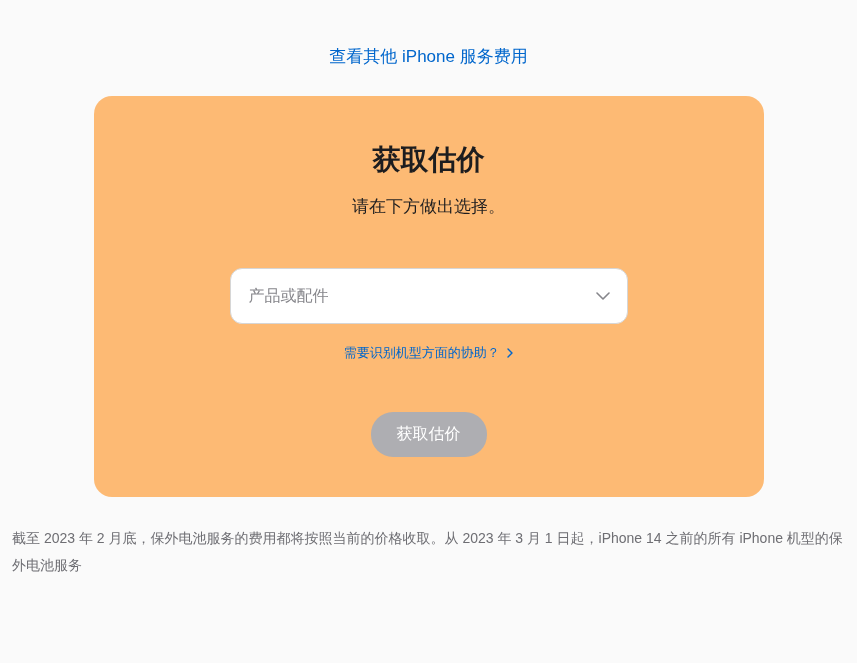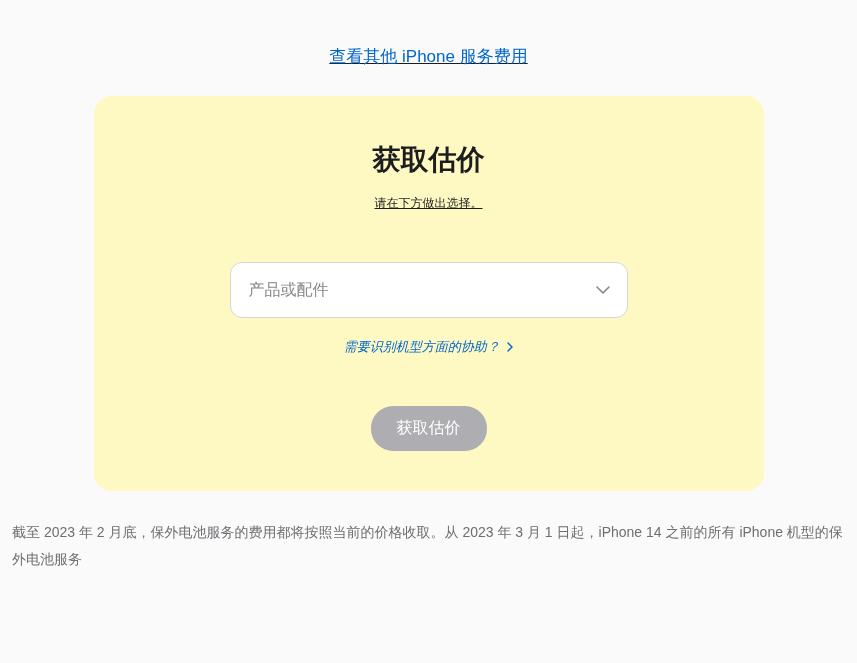--- a/index.html
+++ b/index.html
@@ -11,46 +11,44 @@
       overflow: hidden;
       color: #1d1d1f;
     }
     .page {
       width: 100%;
       padding: 0 10px;
     }
     .top-link {
       text-align: center;
       padding: 45px 0 28px 0;
-      text-decoration: underline;
     }
     .top-link a {
       color: #0066cc;
       text-decoration: none;
       font-size: 17px;
     }
     .card {
-      background: #fef9c3;
+      background: #fdba74;
       border-radius: 18px;
       width: 670px;
       margin: 0 auto;
       padding: 45px 40px 40px 40px;
       text-align: center;
     }
     .card-title {
       font-size: 28px;
       font-weight: 600;
       color: #1d1d1f;
       margin-bottom: 16px;
     }
     .card-subtitle {
-      font-size: 12px;
+      font-size: 17px;
       color: #1d1d1f;
       margin-bottom: 50px;
-      text-decoration: underline;
     }
     .select-wrap {
       position: relative;
       width: 398px;
       margin: 0 auto 20px auto;
     }
     .select-control {
       width: 100%;
       height: 56px;
       border: 1px solid #d6d6d6;
@@ -75,21 +73,20 @@
     }
     .chevron svg { display: block; }
     .help-link {
       margin-top: 14px;
       margin-bottom: 50px;
       font-size: 13px;
     }
     .help-link a {
       color: #0066cc;
       text-decoration: none;
-      font-style: italic;
     }
     .help-link .chev-right {
       display: inline-block;
       margin-left: 4px;
       color: #0066cc;
       vertical-align: middle;
     }
     .submit-btn {
       background: #aeaeb2;
       color: #fff;

